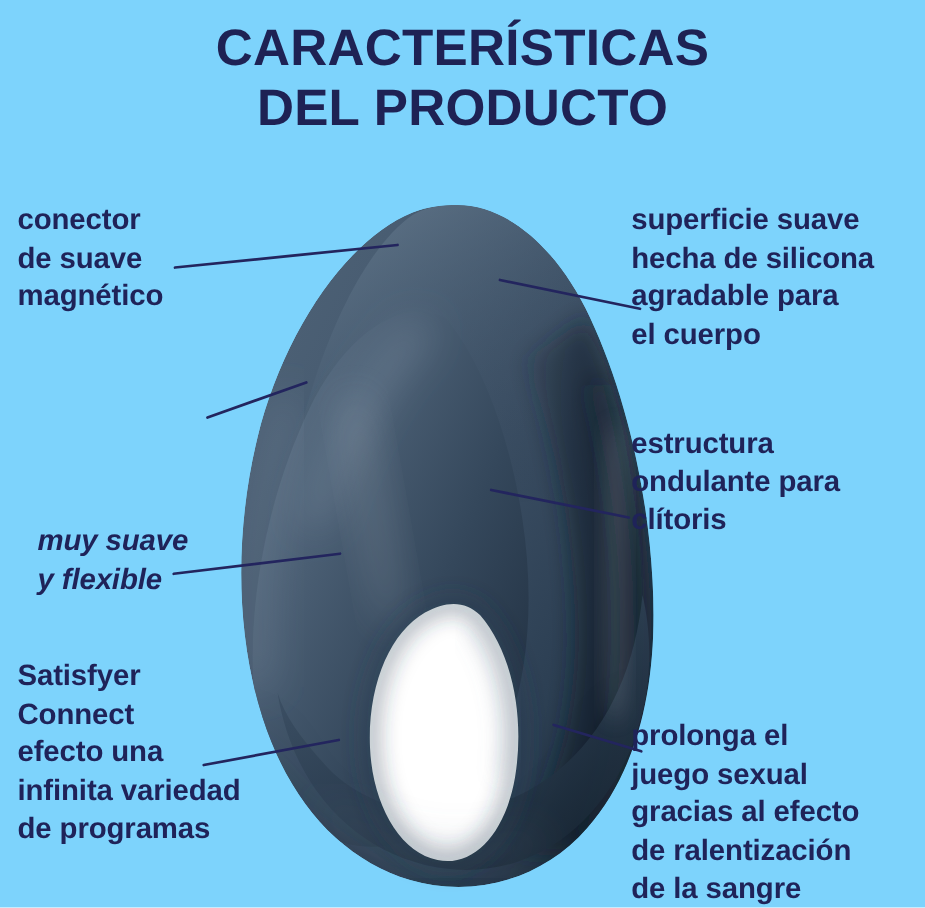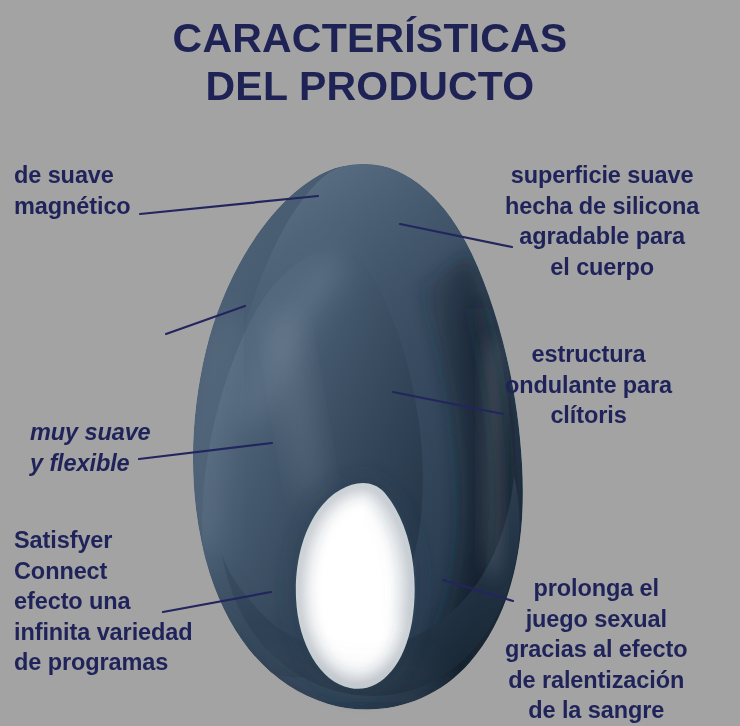--- a/index.html
+++ b/index.html
@@ -7,21 +7,21 @@
     padding: 0;
     background: #ffffff;
   }
   body {
     font-family: "Liberation Sans", sans-serif;
   }
   #infographic {
     position: relative;
     width: 740px;
     height: 726px;
-    background: #a3a3a3;
+    background: #7dd3fc;
     overflow: hidden;
   }
 
   
   .title-block {
     position: absolute;
     left: 0;
     top: 14px;
     width: 740px;
     text-align: center;
@@ -39,21 +39,21 @@
   
   .callout {
     position: absolute;
     color: #1f2359;
     font-weight: 700;
     font-size: 23.5px;
     line-height: 1.30;
     letter-spacing: -0.1px;
   }
   .callout.left  { text-align: left; }
-  .callout.right { text-align: center; }
+  .callout.right { text-align: left; }
   .callout .line { display: block; white-space: nowrap; }
 
   
   #leaders {
     position: absolute;
     left: 0; top: 0;
     width: 740px;
     height: 726px;
     pointer-events: none;
   }
@@ -232,20 +232,21 @@
       <line x1="140" y1="214" x2="318" y2="196" stroke="#23255e" stroke-width="2.2" stroke-linecap="round"></line>
       <line x1="166" y1="334" x2="245" y2="306" stroke="#23255e" stroke-width="2.2" stroke-linecap="round"></line>
       <line x1="139" y1="459" x2="272" y2="443" stroke="#23255e" stroke-width="2.2" stroke-linecap="round"></line>
       <line x1="163" y1="612" x2="271" y2="592" stroke="#23255e" stroke-width="2.2" stroke-linecap="round"></line>
       <line x1="512" y1="247" x2="400" y2="224" stroke="#23255e" stroke-width="2.2" stroke-linecap="round"></line>
       <line x1="503" y1="414" x2="393" y2="392" stroke="#23255e" stroke-width="2.2" stroke-linecap="round"></line>
       <line x1="513" y1="601" x2="443" y2="580" stroke="#23255e" stroke-width="2.2" stroke-linecap="round"></line>
     </svg>
 
   <div class="callout left" style="left:14px; top:160px;">
+    <span class="line">conector</span>
     <span class="line">de suave</span>
     <span class="line">magnético</span>
   </div>
 
 
   <div class="callout left" style="left:30px; top:417px;font-style:italic;">
     <span class="line">muy suave</span>
     <span class="line">y flexible</span>
   </div>
 

